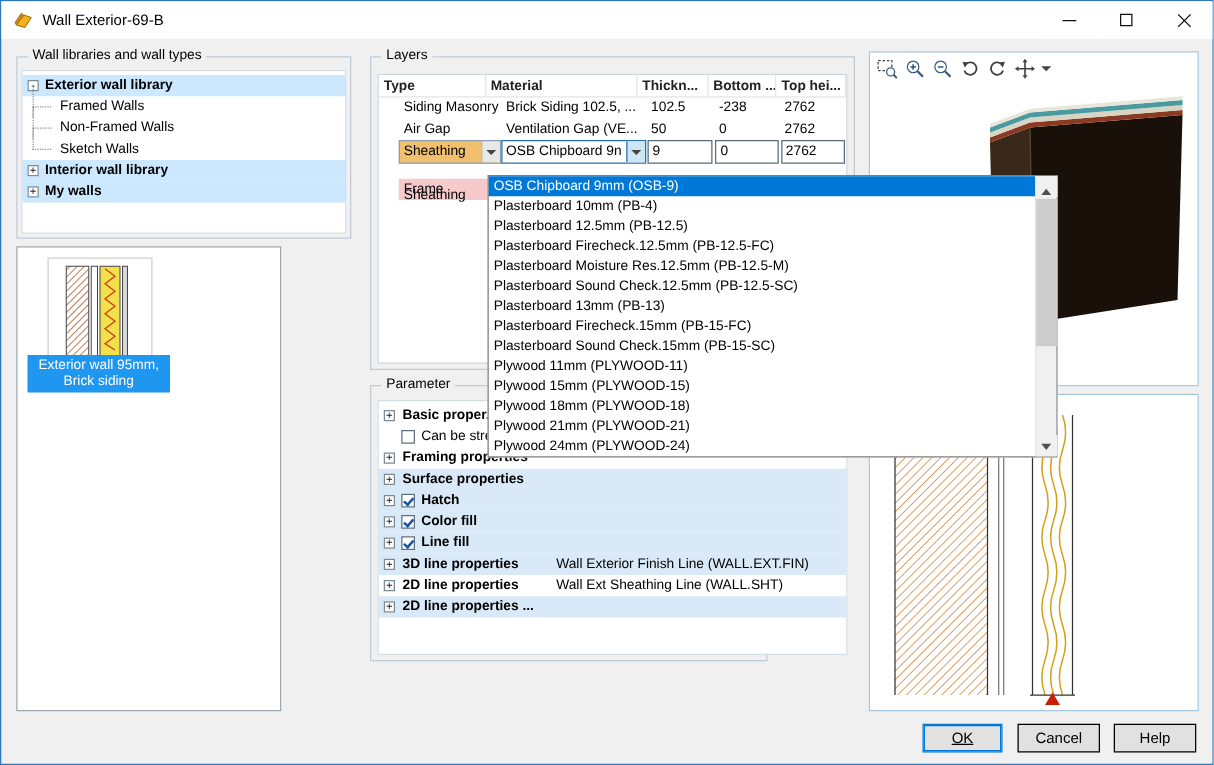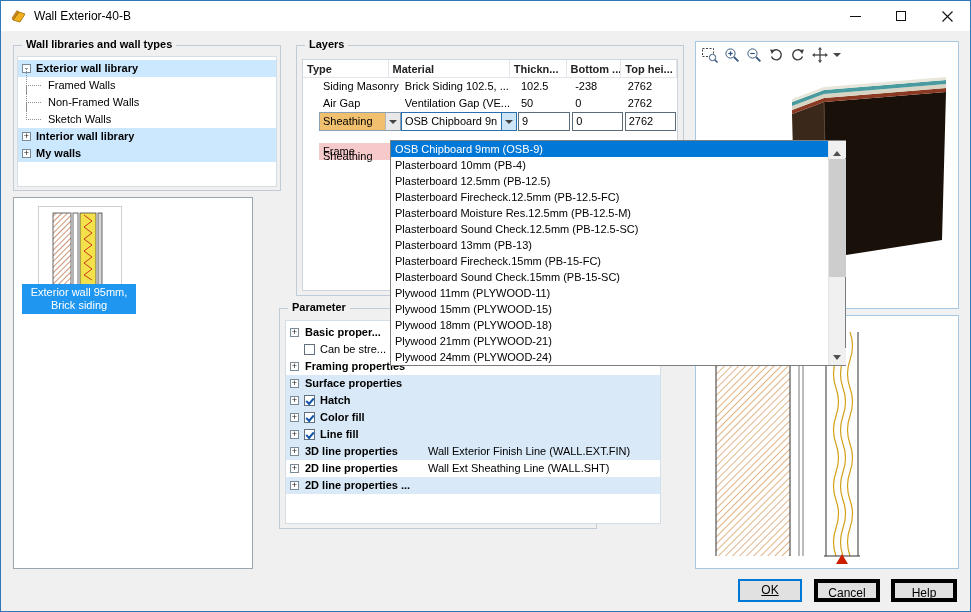--- a/index.html
+++ b/index.html
@@ -10,33 +10,33 @@
 .titlebar{position:absolute;left:0;top:0;right:0;height:30px;background:#fff;}
 .title-icon{position:absolute;left:10px;top:7px;width:16px;height:16px;}
 .title-text{position:absolute;left:33px;top:8px;font-size:12px;white-space:nowrap;}
 .win-controls{position:absolute;right:0;top:0;height:30px;display:flex;}
 .win-btn{width:46px;height:30px;position:relative;background:#fff;}
 .glyph-min{position:absolute;left:18px;top:15px;width:11px;border-top:1px solid #111;}
 .glyph-max{position:absolute;left:18px;top:10px;width:10px;height:10px;border:1px solid #111;}
 .glyph-close{position:absolute;left:18px;top:10px;}
 
 .groupbox{position:absolute;border:1px solid #bfccd8;}
-.legend{position:absolute;top:-8px;left:8px;background:#f0f0f0;padding:0 4px;font-size:11px;white-space:nowrap;font-weight:bold;}
+.legend{position:absolute;top:-8px;left:8px;background:#f0f0f0;padding:0 4px;font-size:11px;white-space:nowrap;}
 .list-surface{position:absolute;background:#fff;border:1px solid #d5dee5;}
 
 .tree-row{position:relative;height:17px;line-height:17px;font-size:11px;white-space:nowrap;}
 .tree-row.hl{background:#cce8ff;}
 .tree-row.bold{font-weight:bold;}
 .expander{position:absolute;left:4px;top:4px;width:9px;height:9px;border:1px solid #7a8a96;background:#fff;font-size:9px;line-height:7px;text-align:center;font-weight:normal;color:#222;}
 .tree-label{position:absolute;left:18px;top:0;}
 .tree-child .tree-label{left:30px;}
 .tree-child::before{content:"";position:absolute;left:8px;top:-9px;width:14px;height:17px;border-left:1px dotted #909090;border-bottom:1px dotted #909090;}
 .tc-mid::after{content:"";position:absolute;left:8px;top:8px;height:9px;border-left:1px dotted #909090;}
 
-.preview-panel{position:absolute;left:12px;top:196px;width:240px;height:372px;background:#fff;border:1px solid #9aa6ae;padding-left:32px;}
+.preview-panel{position:absolute;left:12px;top:196px;width:212px;height:372px;background:#fff;border:1px solid #9aa6ae;padding-left:32px;}
 .thumb-box{position:absolute;left:24px;top:8px;width:84px;height:88px;border:1px solid #cfcfcf;background:#fff;}
 .wall-caption{position:absolute;left:8px;top:86px;width:114px;background:#1f96ef;color:#fff;font-size:11px;line-height:13px;text-align:center;padding:2px 2px;z-index:2;}
 
 .layers-table{position:absolute;left:5px;top:13px;width:376px;height:232px;background:#fff;border:1px solid #ccd5dd;overflow:hidden;}
 .lt-header{display:flex;height:18px;border-bottom:1px solid #e2e6ea;}
 .lt-h{font-size:11px;line-height:18px;padding-left:4px;border-right:1px solid #e2e6ea;color:#222;overflow:hidden;white-space:nowrap;font-weight:bold;}
 .c-type{width:86px;}.c-mat{width:122px;}.c-th{width:57px;}.c-bot{width:55px;}.c-top{width:56px;}
 .lt-row{display:flex;height:17px;font-size:11px;line-height:17px;padding-left:16px;}
 .lt-row.editing{height:19px;line-height:17px;}
 .lt-cell{padding-left:4px;overflow:hidden;white-space:nowrap;}
@@ -71,38 +71,38 @@
 .panel-3d{position:absolute;left:694px;top:40px;width:264px;height:268px;background:#fff;border:1px solid #a6c8e0;}
 .panel-2d{position:absolute;left:694px;top:314px;width:264px;height:254px;background:#fff;border:1px solid #a6c8e0;}
 .toolbar{position:absolute;left:4px;top:3px;height:20px;display:flex;gap:2px;align-items:center;z-index:3;}
 .tool{width:20px;height:20px;position:relative;background:transparent;}
 .tool svg{position:absolute;left:1px;top:1px;}
 .chev-down{width:10px;height:20px;position:relative;}
 .chev-down::after{content:"";position:absolute;left:1px;top:8px;border:4px solid transparent;border-top:4px solid #444;}
 .render3d{position:absolute;left:0;top:20px;}
 .render2d{position:absolute;left:0;top:0;}
 
-.btn{position:absolute;top:578px;height:23px;background:#e1e1e1;border:4px solid #000000;font-size:12px;text-align:center;line-height:21px;cursor:default;}
+.btn{position:absolute;top:578px;height:23px;background:#e1e1e1;border:1px solid #000000;font-size:12px;text-align:center;line-height:21px;cursor:default;}
 .btn-ok{left:737px;width:64px;border:1px solid #0078d7;box-shadow:inset 0 0 0 1px #0078d7;text-decoration:underline;}
 .btn-cancel{left:813px;width:66px;}
 .btn-help{left:890px;width:66px;}
 </style>
 </head>
 <body>
 
 <div class="window">
 
   <div class="titlebar">
     <span class="title-icon">
       <svg width="16" height="16">
           <polygon points="2,12 8,4 14,6 9,14" fill="#f2b01e" stroke="#9a6a00" stroke-width="0.8"></polygon>
           <polygon points="2,12 8,4 6,2.5 1,10" fill="#c8861a" stroke="#9a6a00" stroke-width="0.6"></polygon>
         </svg>
     </span>
-    <span class="title-text">Wall Exterior-40-B</span>
+    <span class="title-text">Wall Exterior-69-B</span>
     <div class="win-controls">
       <div class="win-btn">
           <span class="glyph-min"></span>
         </div>
       <div class="win-btn">
           <span class="glyph-max"></span>
         </div>
       <div class="win-btn">
           <span class="glyph-close"><svg width="11" height="11">
               <path d="M0.5,0.5 L10.5,10.5 M10.5,0.5 L0.5,10.5" stroke="#111" stroke-width="1.1"></path>
@@ -215,21 +215,21 @@
       <div class="lt-row">
         <div class="lt-cell c-type">Sheathing</div>
         <div class="lt-cell c-mat"></div>
         <div class="lt-cell c-th"></div>
         <div class="lt-cell c-bot"></div>
         <div class="lt-cell c-top"></div>
       </div>
     </div>
   </div>
 
-  <div class="groupbox" style="left:278px;top:307px;width:318px;height:221px;">
+  <div class="groupbox" style="left:295px;top:307px;width:318px;height:221px;">
     <span class="legend">Parameter</span>
     <div class="list-surface" style="left:5px;top:11px;width:376px;height:204px;padding-top:3px;">
       <div class="param-row">
         <span class="expander">+</span>
         <span class="param-label">Basic proper...</span>
       </div>
       <div class="param-row has-check">
         <span class="checkbox"></span>
         <span class="param-label" style="font-weight:normal;">Can be stre...</span>
       </div>

